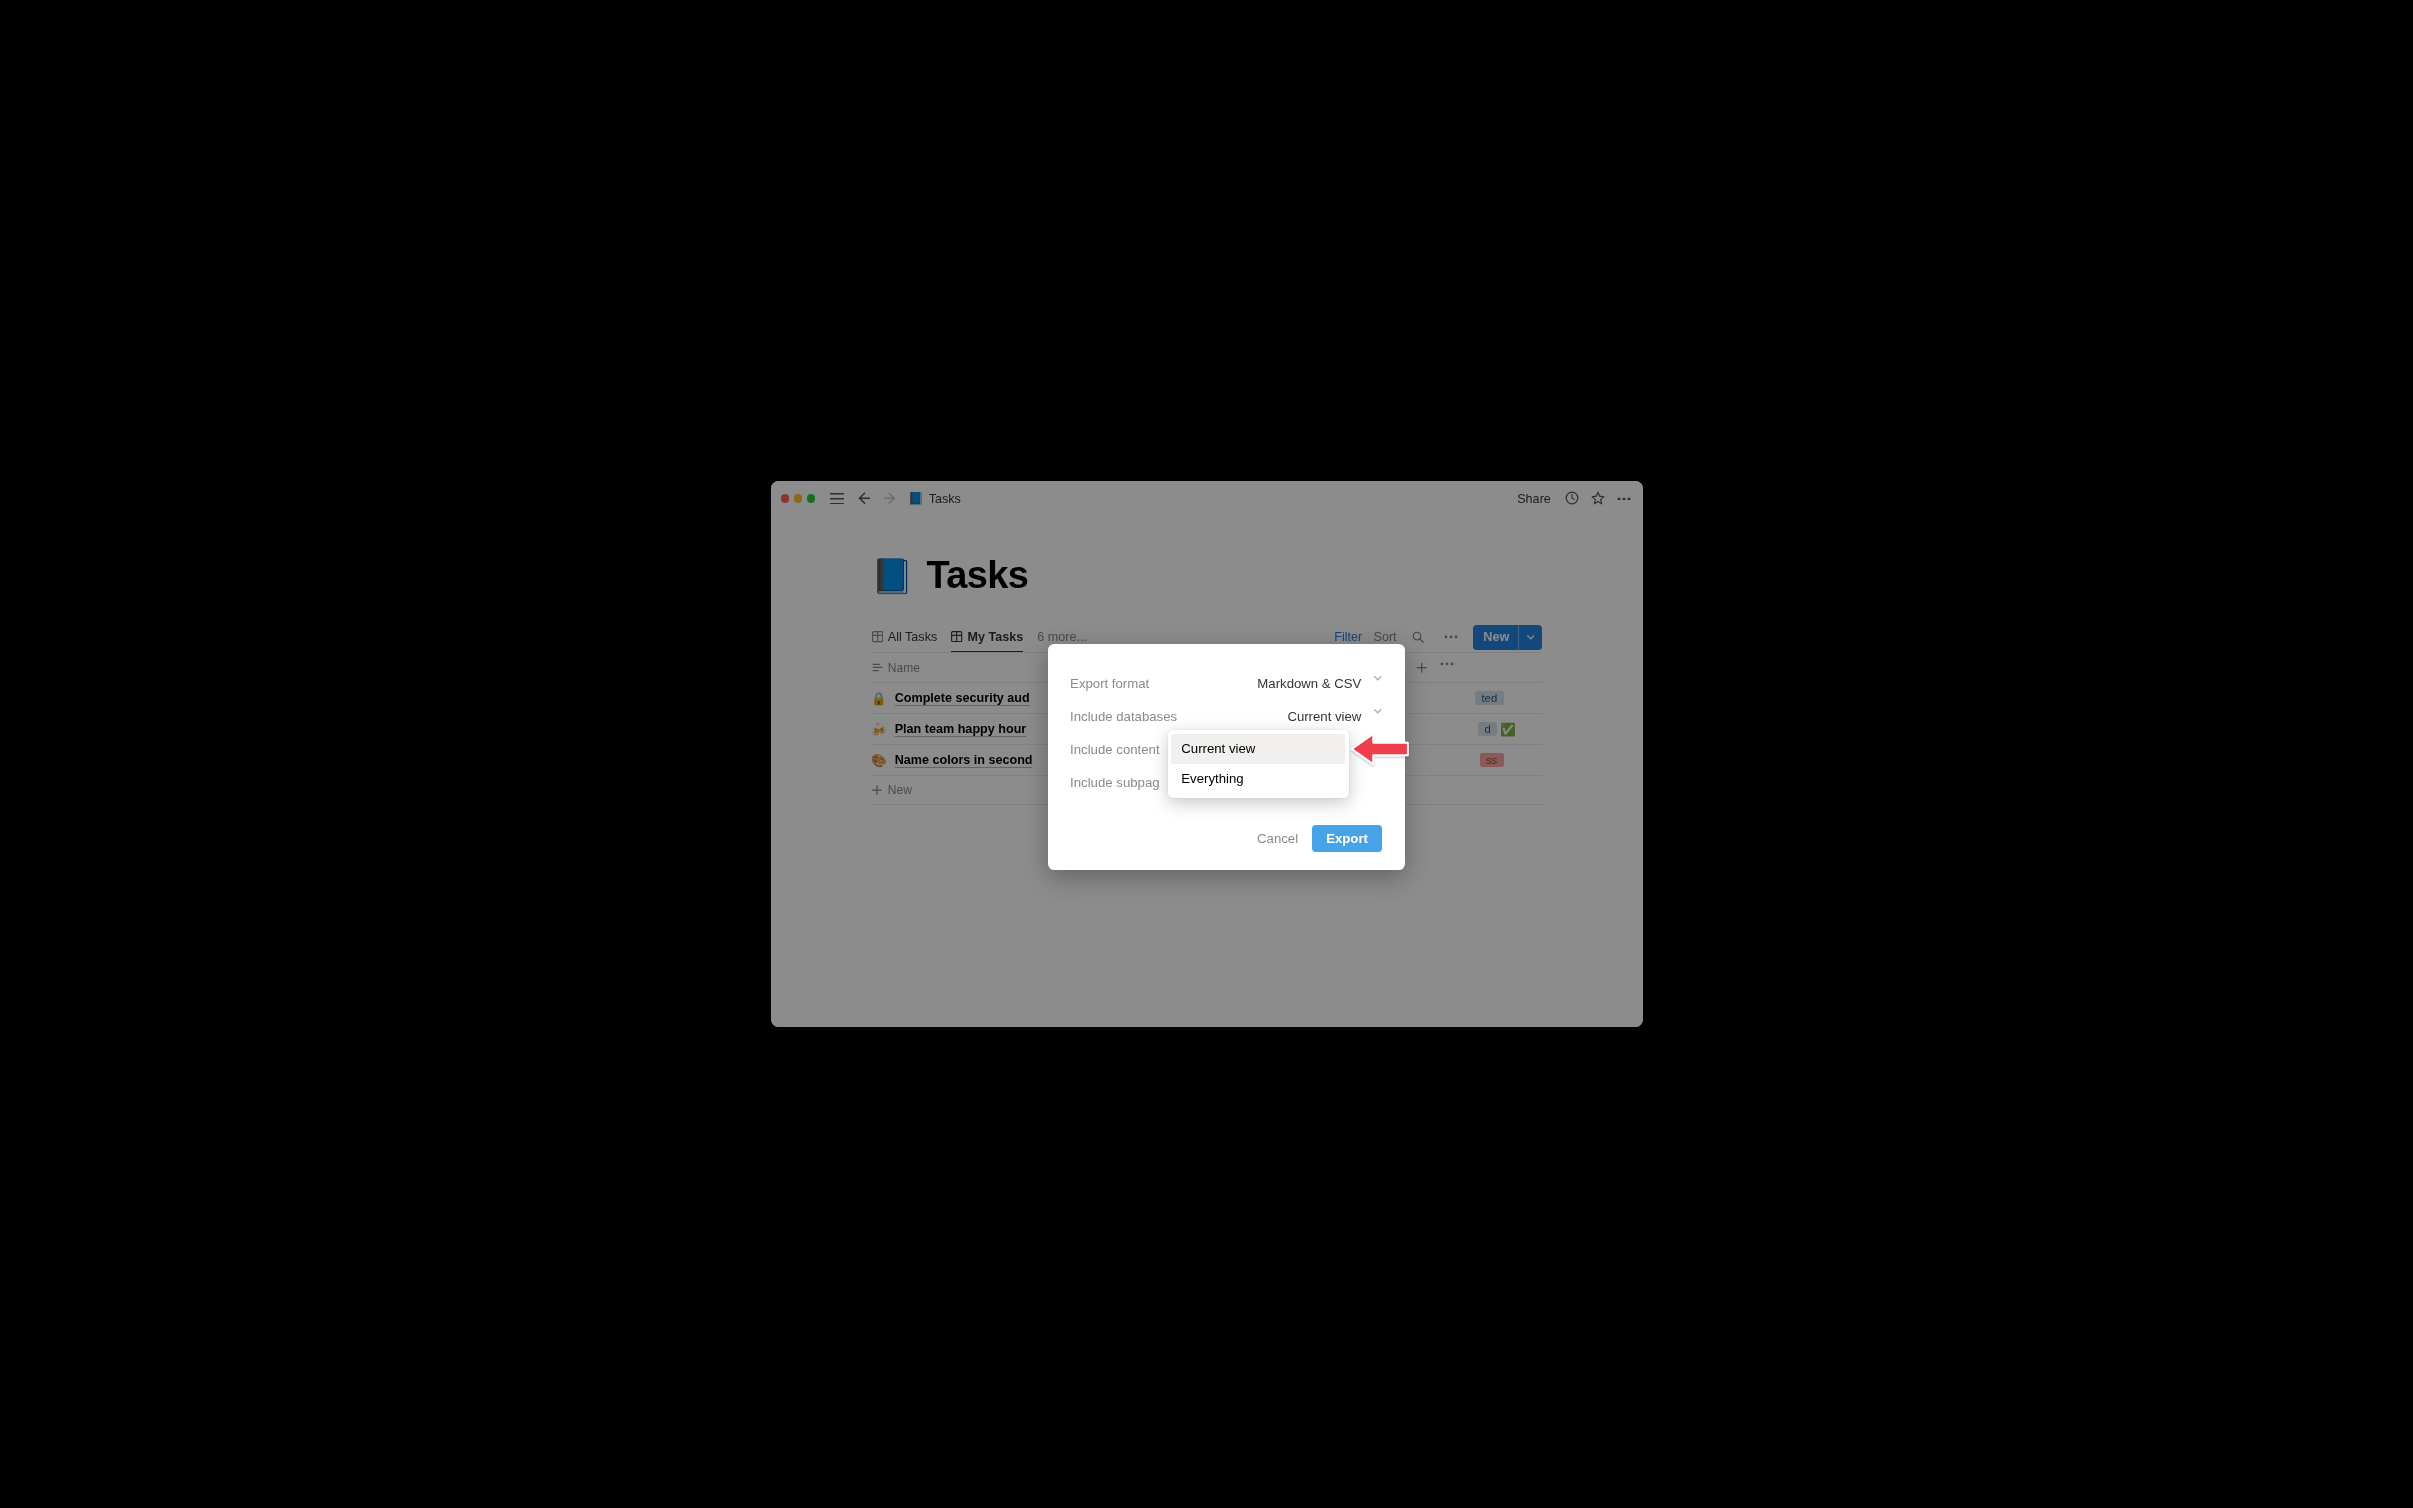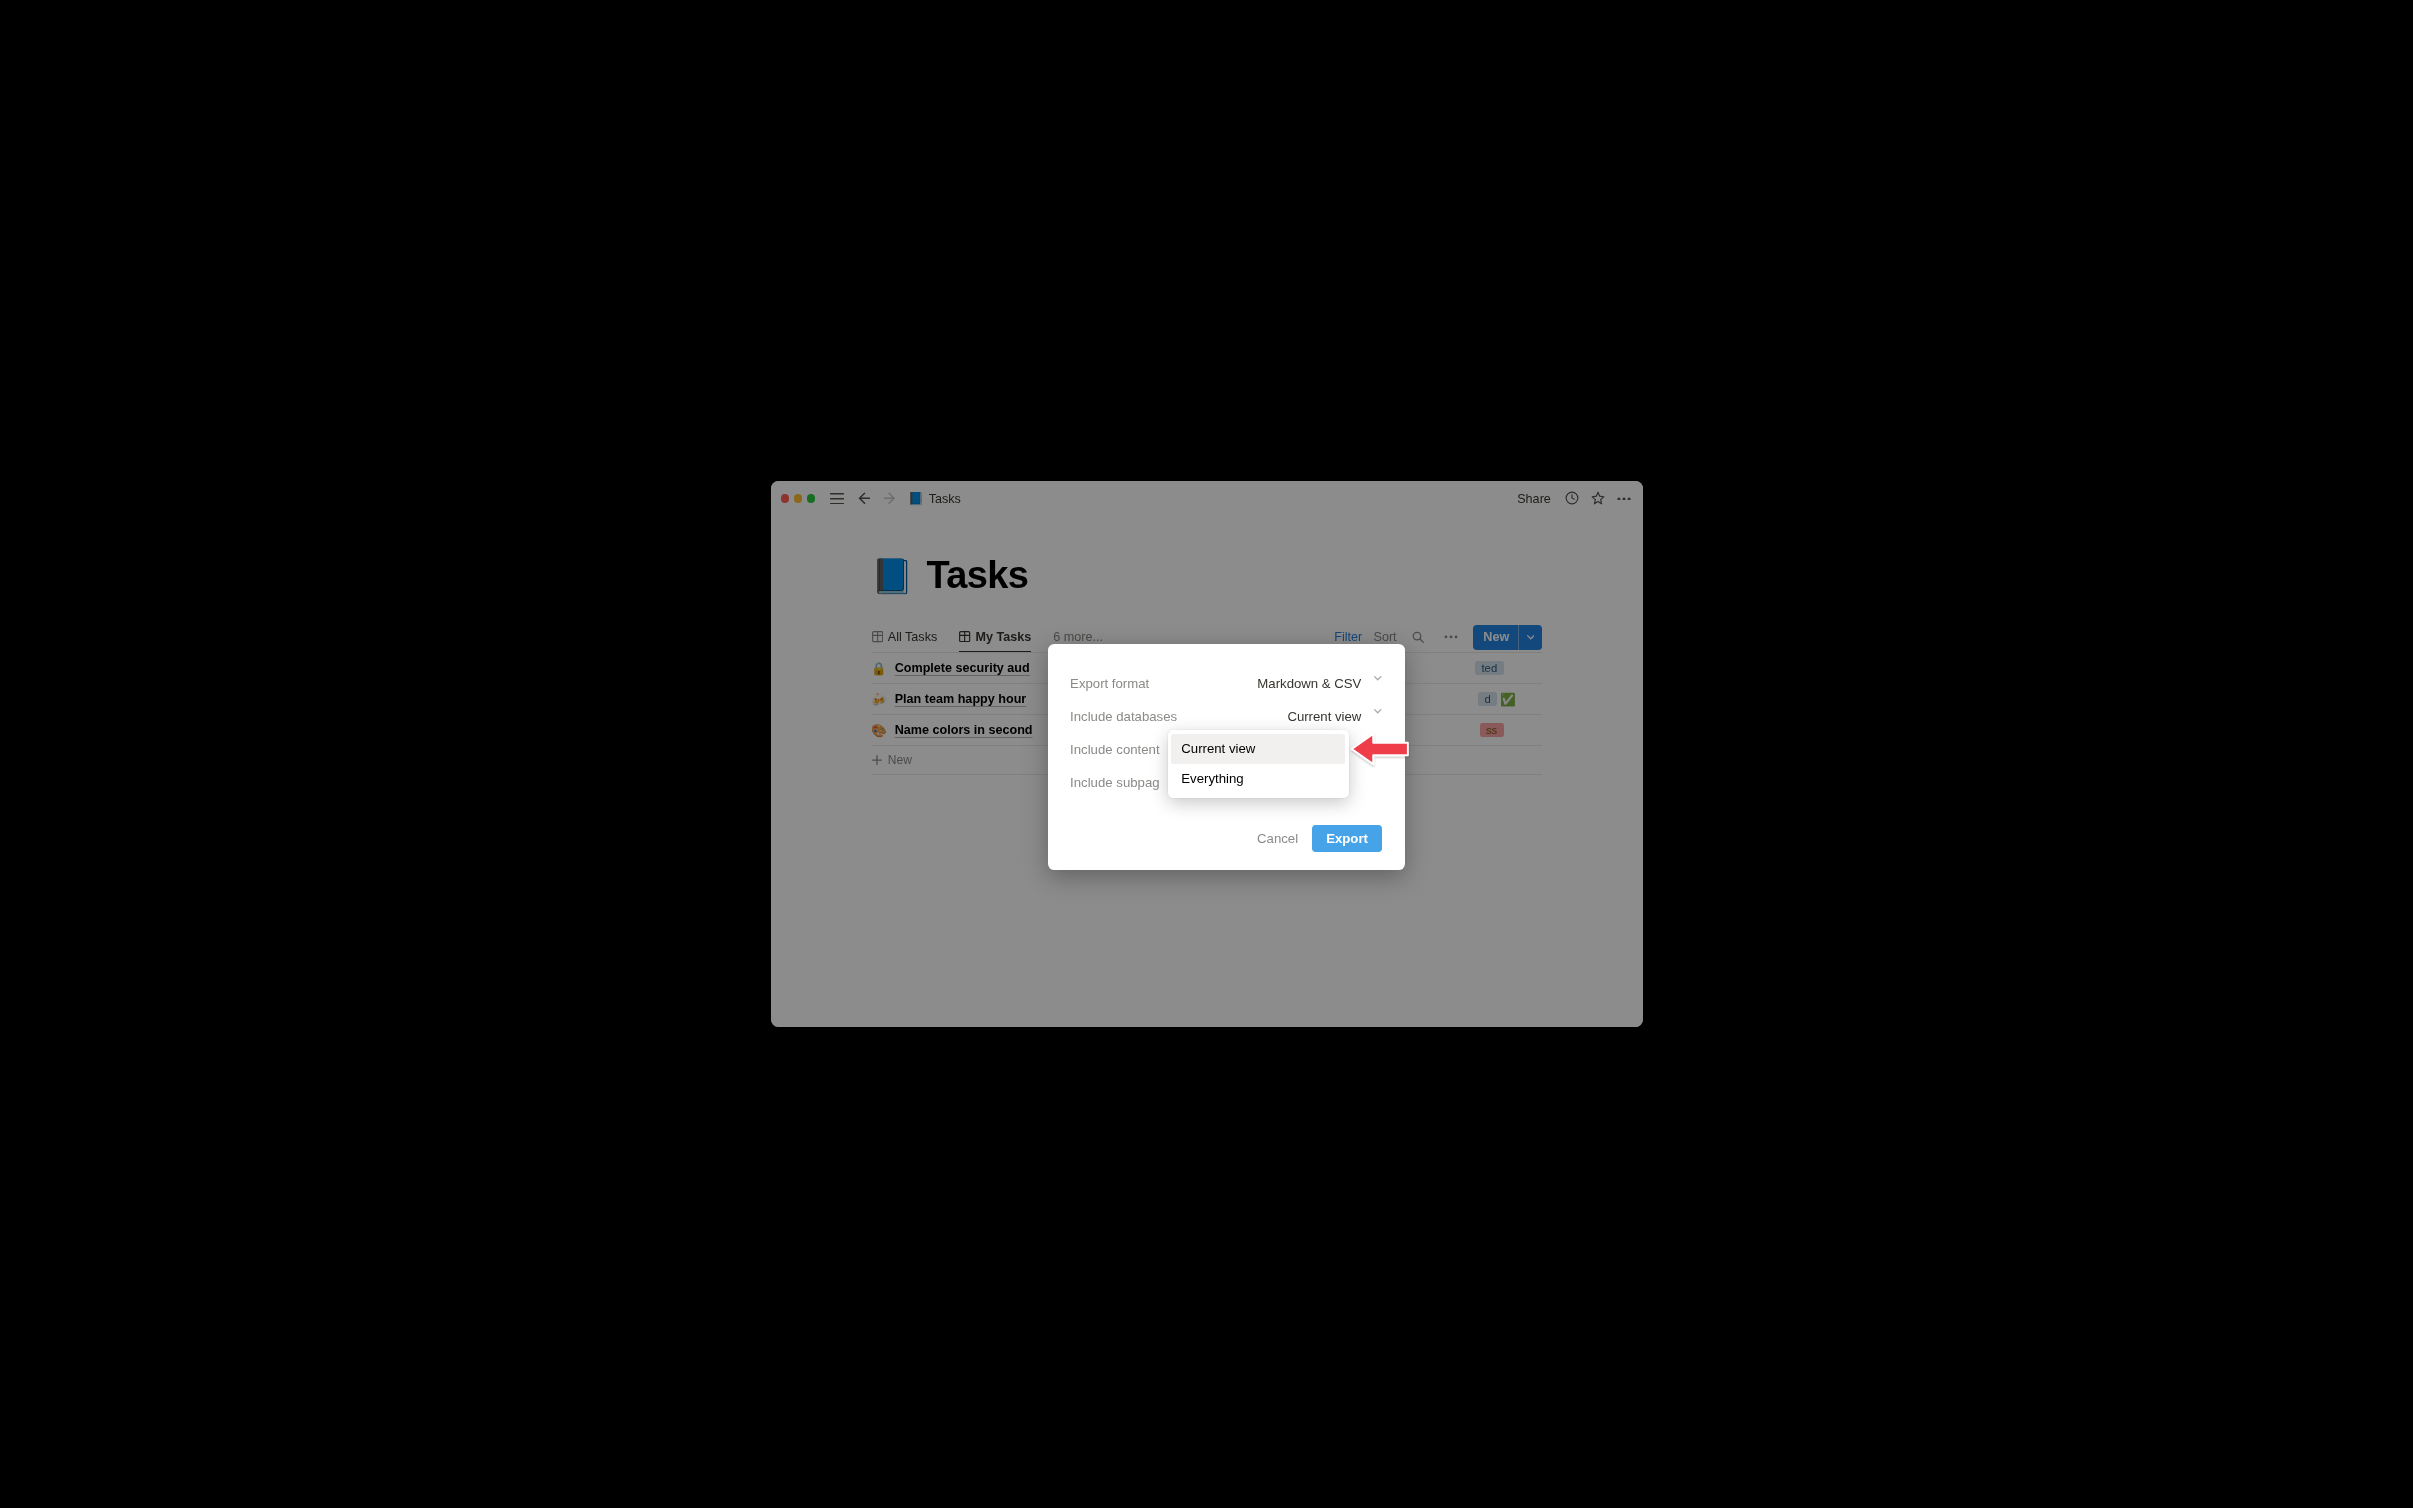--- a/index.html
+++ b/index.html
@@ -48,21 +48,21 @@
   
   .page {
     padding: 38px 101px 0 101px;
   }
   .title-row { display:flex; align-items:center; gap:12.6px; margin-bottom: 25px;}
   .title-row .big-emoji { font-size: 34px; }
   .title-row h1 { font-size: 38px; font-weight: 800; letter-spacing:-0.6px;}
   .tabs-row {
     display:flex; align-items:center;
     border-bottom: 0.6px solid #e9e9e7;
-    gap: 22px;
+    gap: 14px;
     height: 31px;
     justify-content: flex-end;
   }
   .tab {
     display:flex; align-items:center; gap:5px;
     font-size: 12.6px; color:#37352f;
     height:100%;
     cursor:pointer;
   }
   .tab.active { font-weight:600; border-bottom: 1.3px solid #37352f; margin-bottom:-0.6px;}
@@ -265,20 +265,42 @@
           <span>New</span>
           <span class="chev">
             <svg width="7.5" height="5" viewBox="0 0 12 8">
                 <path d="M1 1l5 5 5-5" stroke="#fff" stroke-width="2" fill="none" stroke-linecap="round"></path>
               </svg>
           </span>
         </div>
       </div>
     </div>
 
+    <div class="colhead">
+      <div class="name-col">
+        <svg width="11.3" height="8.8" viewBox="0 0 18 14">
+            <path d="M2 2h10M2 7h14M2 12h8" stroke="#8a8884" stroke-width="2" stroke-linecap="round"></path>
+          </svg>
+        <span>Name</span>
+      </div>
+      <div class="right-icons">
+        <span>
+          <svg width="11.3" height="11.3" viewBox="0 0 18 18">
+              <path d="M9 2v14M2 9h14" stroke="#8a8884" stroke-width="2" stroke-linecap="round"></path>
+            </svg>
+        </span>
+        <span>
+          <svg width="14" height="3.8" viewBox="0 0 22 6">
+              <circle cx="3" cy="3" r="2.2" fill="#8a8884"></circle>
+              <circle cx="11" cy="3" r="2.2" fill="#8a8884"></circle>
+              <circle cx="19" cy="3" r="2.2" fill="#8a8884"></circle>
+            </svg>
+        </span>
+      </div>
+    </div>
 
     <div class="db-row">
       <span class="remoji">🔒</span>
       <span class="rname">Complete security aud</span>
       <span class="status completed">ted</span>
     </div>
     <div class="db-row">
       <span class="remoji">🍻</span>
       <span class="rname">Plan team happy hour</span>
       <span style="margin-left:auto; display:flex; align-items:center; gap:3.8px; margin-right:25px;">

